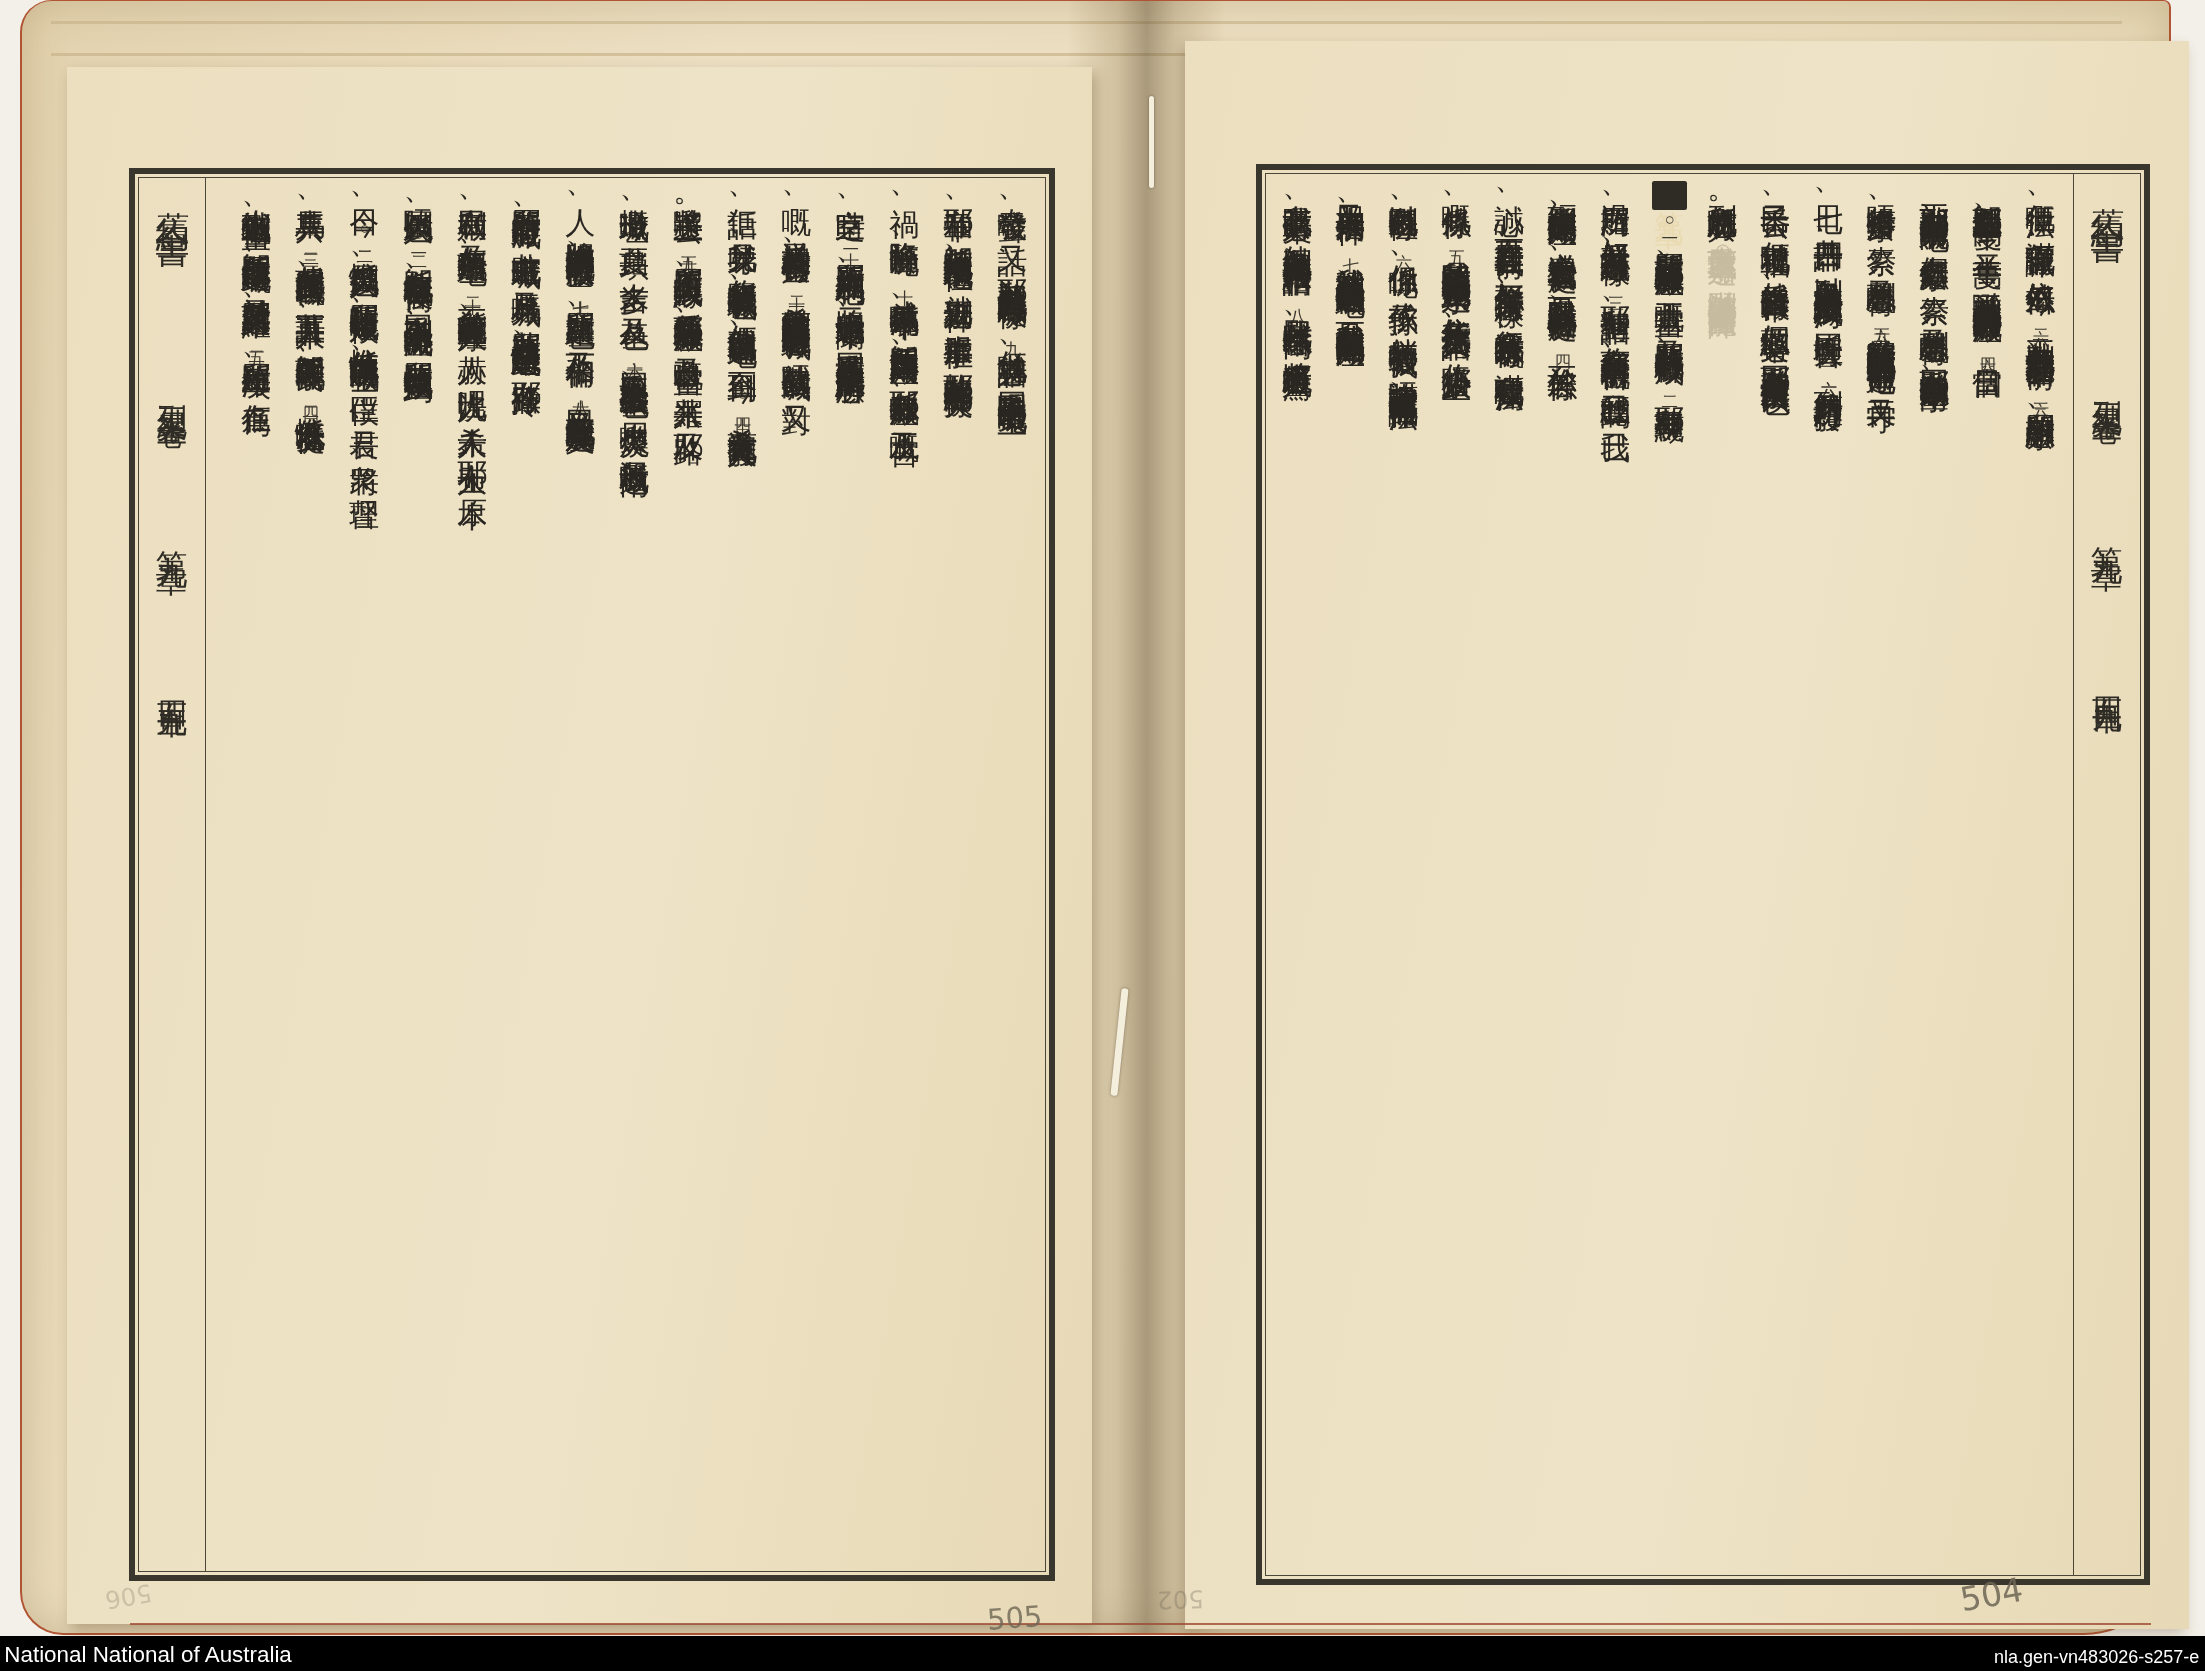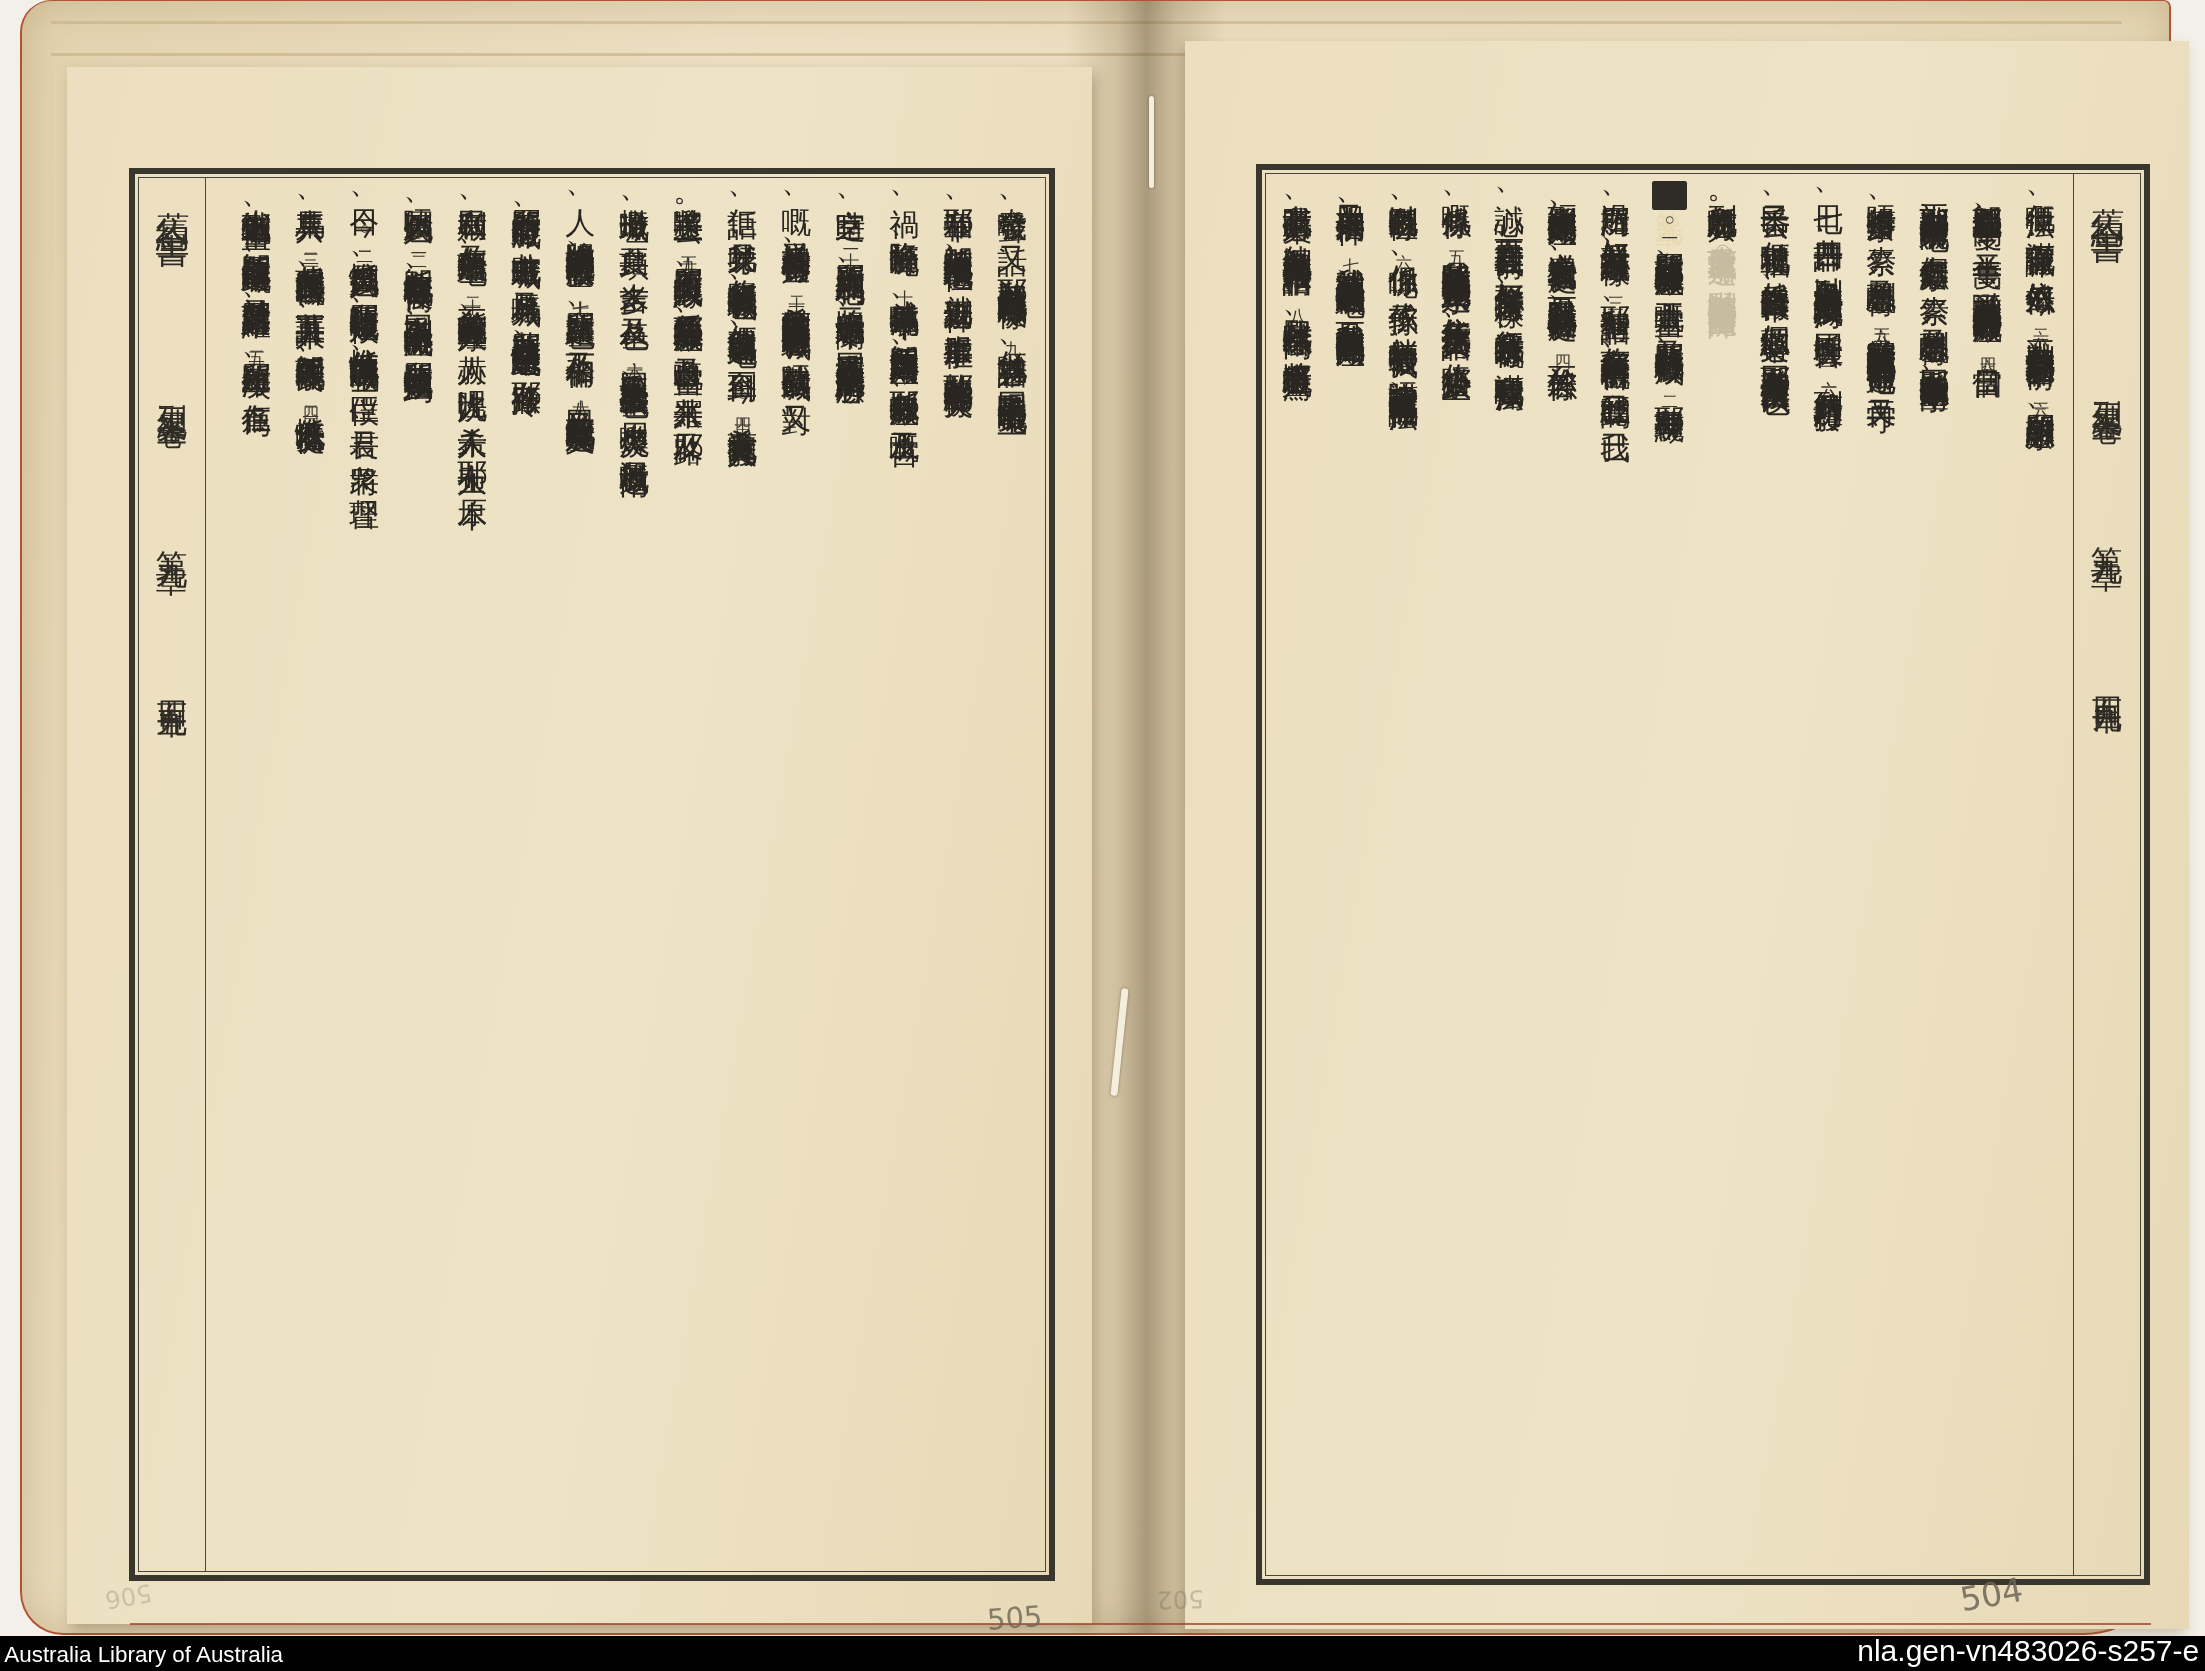--- a/index.html
+++ b/index.html
@@ -54,21 +54,21 @@
   
   .hw{position:absolute;font-family:"DejaVu Sans",sans-serif;color:#6e6656;}
   .hw-505{left:987px;top:1601px;font-size:29px;transform:rotate(-4deg);opacity:.8;}
   .hw-502{left:1157px;top:1585px;font-size:24.5px;transform:rotate(178deg);opacity:.32;}
   .hw-504{left:1960px;top:1575px;font-size:33px;transform:rotate(-10deg);opacity:.85;}
   .hw-506{left:105px;top:1582px;font-size:24.5px;transform:rotate(170deg);opacity:.26;}
   
   .footer-bar{position:absolute;left:0;bottom:0;width:100%;height:35px;background:#000;
         font-family:"Liberation Sans","DejaVu Sans",sans-serif;color:#fff;}
   .footer-left{position:absolute;left:4.3px;bottom:2.9px;font-size:22.4px;}
-  .footer-right{position:absolute;right:5.8px;bottom:2.9px;font-size:30px;}
+  .footer-right{position:absolute;right:5.8px;bottom:2.9px;font-size:18px;}
 </style>
 </head>
 <body>
 
 <div class="stage">
 
   <div class="book">
     <div class="top-edges"></div>
     <div class="gutter"></div>
     <div class="thread thread1"></div>
@@ -136,18 +136,18 @@
 
     <div class="page-bottom-line"></div>
   </div>
 
   <div class="hw hw-505">505</div>
   <div class="hw hw-502">502</div>
   <div class="hw hw-504">504</div>
   <div class="hw hw-506">506</div>
 
   <div class="footer-bar">
-    <span class="footer-left">Australia Library of Australia</span>
+    <span class="footer-left">National National of Australia</span>
     <span class="footer-right">nla.gen-vn483026-s257-e</span>
   </div>
 
 </div>
 
 
 </body></html>

